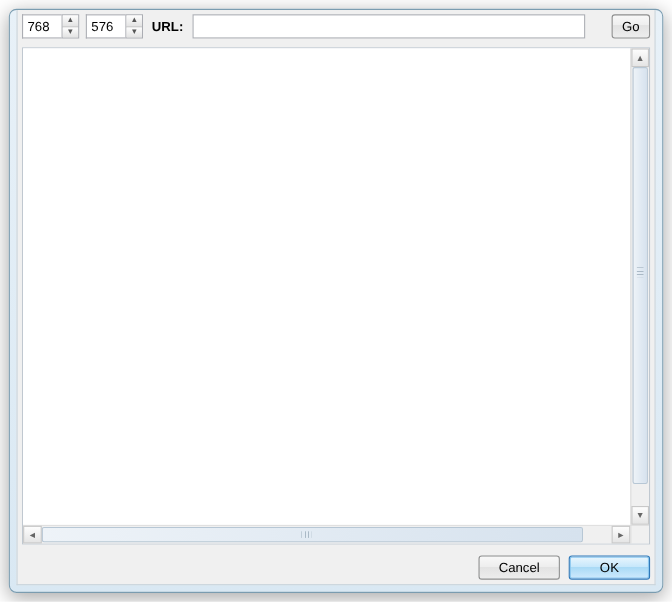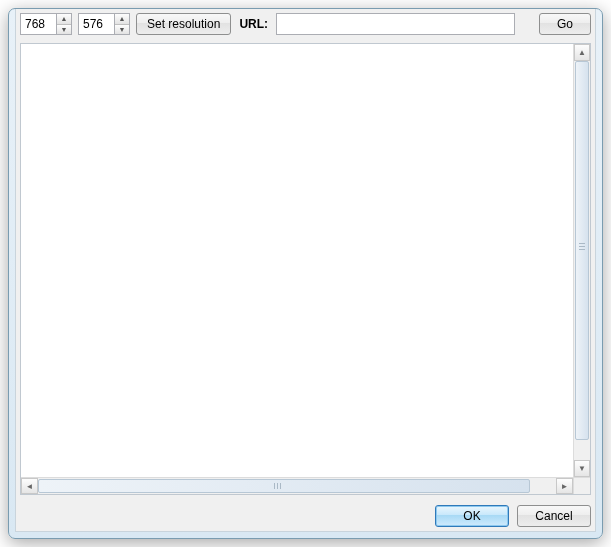--- a/index.html
+++ b/index.html
@@ -110,21 +110,21 @@
   .btn {
     height:22px;
     padding: 0 10px;
     border:1px solid #8e8f8f;
     border-radius:3px;
     background:linear-gradient(to bottom,#f8f8f8 0,#eeeeee 45%,#e2e2e2 46%,#ededed 100%);
     font-size:12px;
     display:flex;align-items:center;justify-content:center;
     cursor:default;
   }
-  .btn.go { width:52px;margin-left:18px; }
+  .btn.go { width:35px;margin-left:18px; }
   .lbl { font-size:12px; padding:0 2px;font-weight:bold;}
   .url-input {
     flex:1;
     height:22px;
     border:1px solid #abadb3;
     background:#fff;
     padding:0 4px;
     font-size:12px;
   }
   .viewport-wrap {
@@ -223,21 +223,20 @@
           <div class="sp">▼</div>
         </div>
       </div>
       <div class="spin">
         <input type="text" value="576" style="">
         <div class="spbtns">
           <div class="sp">▲</div>
           <div class="sp">▼</div>
         </div>
       </div>
-      <div class="btn">Set resolution</div>
       <div class="lbl">URL:</div>
       <input class="url-input" type="text" value="" style="">
       <div class="btn go">Go</div>
     </div>
 
     <div class="viewport-wrap">
       <div class="grid-bottom">
         <div class="viewport"></div>
         <div class="vscroll">
           <div class="sc-btn">▲</div>
@@ -255,17 +254,17 @@
               <div class="thumb-grip" style="top:3px;bottom:3px;left:48%;width:9px;"></div>
             </div>
           </div>
           <div class="sc-btn">►</div>
         </div>
         <div class="corner"></div>
       </div>
     </div>
 
     <div class="footer">
+      <div class="fbtn">Cancel</div>
       <div class="fbtn primary">OK</div>
-      <div class="fbtn">Cancel</div>
     </div>
   </div>
 </div>
 
 </body></html>

